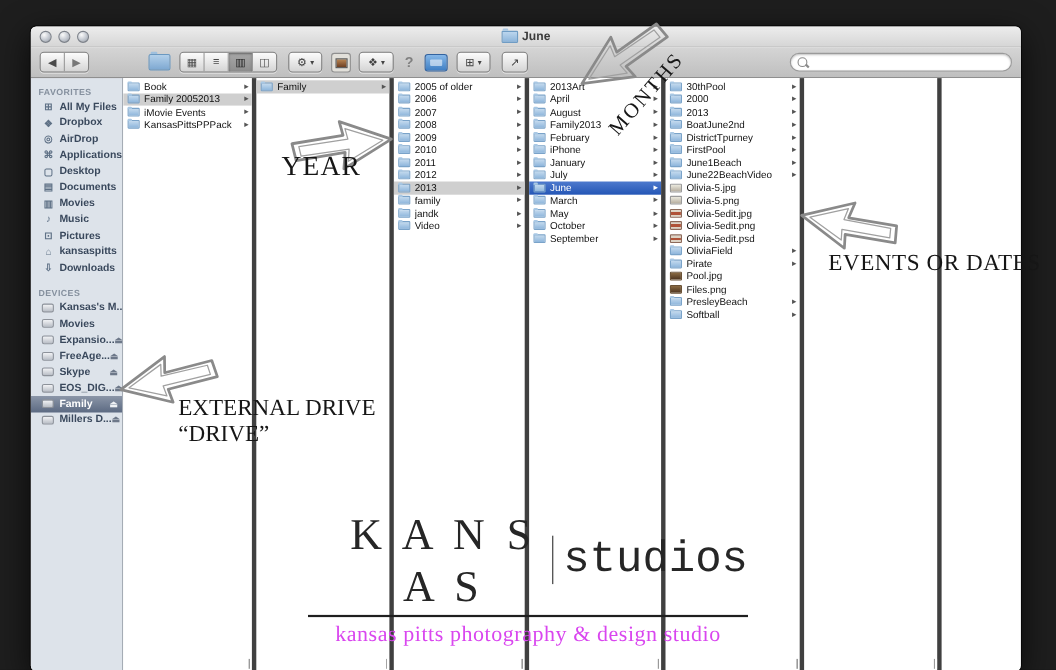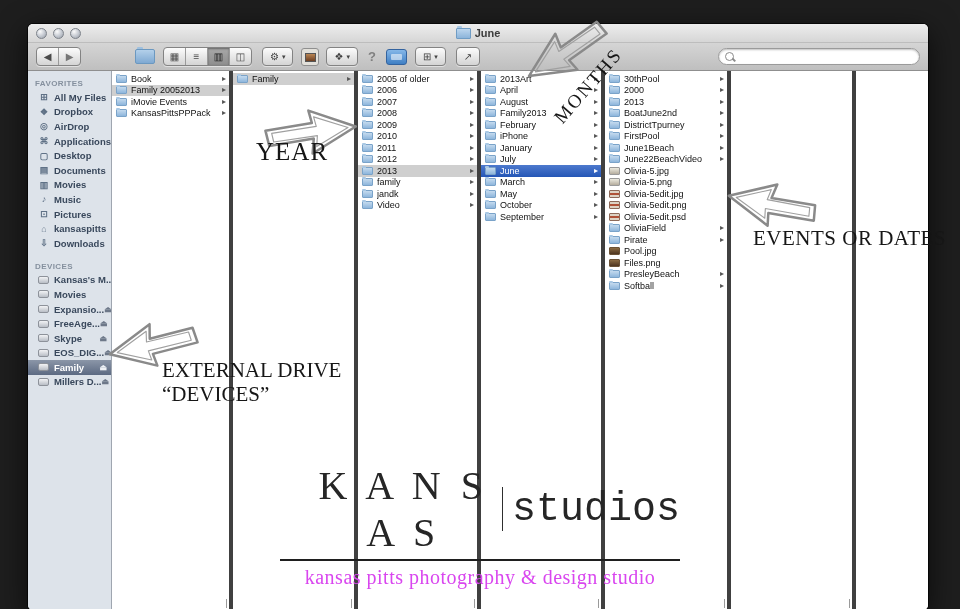--- a/index.html
+++ b/index.html
@@ -526,16 +526,16 @@
       <path d="M10,24.5 L56,23 L54.5,13 L88,28 L54,43.5 L56,32.5 L11,33.5 Z" fill="none" stroke="#a0a0a0" stroke-width="1.2" stroke-linejoin="round"></path>
     </svg>
     <div class="anno-text" style="left:753px;top:226px;font-size:21px;letter-spacing:.5px;">EVENTS OR DATES</div>
 
     <svg class="sketch-arrow" style="left:105px;top:318px;width:96px;height:54px;transform:rotate(168deg);" viewBox="0 0 100 56">
       <path d="M4,21 L52,19 L50,6 L96,28 L49,50 L52,35 L6,37 Z" fill="none" stroke="#8a8a8a" stroke-width="2.6" stroke-linejoin="round"></path>
       <path d="M10,24.5 L56,23 L54.5,13 L88,28 L54,43.5 L56,32.5 L11,33.5 Z" fill="none" stroke="#a0a0a0" stroke-width="1.2" stroke-linejoin="round"></path>
     </svg>
     <div class="anno-text" style="left:162px;top:358px;font-size:21px;line-height:1.15;">
       <div>EXTERNAL DRIVE</div>
-      <div>“DEVICES”</div>
+      <div>“DRIVE”</div>
     </div>
   </div>
 </div>
 
 </body></html>

